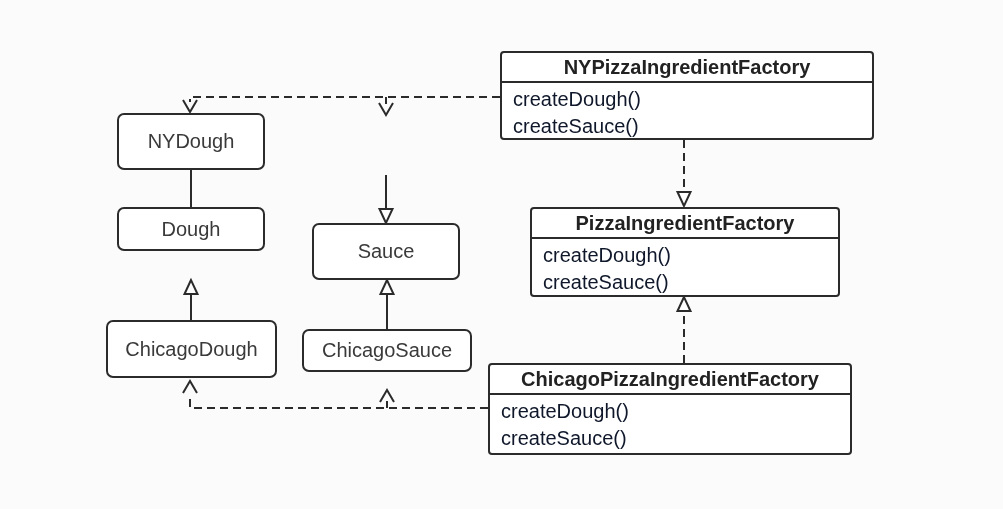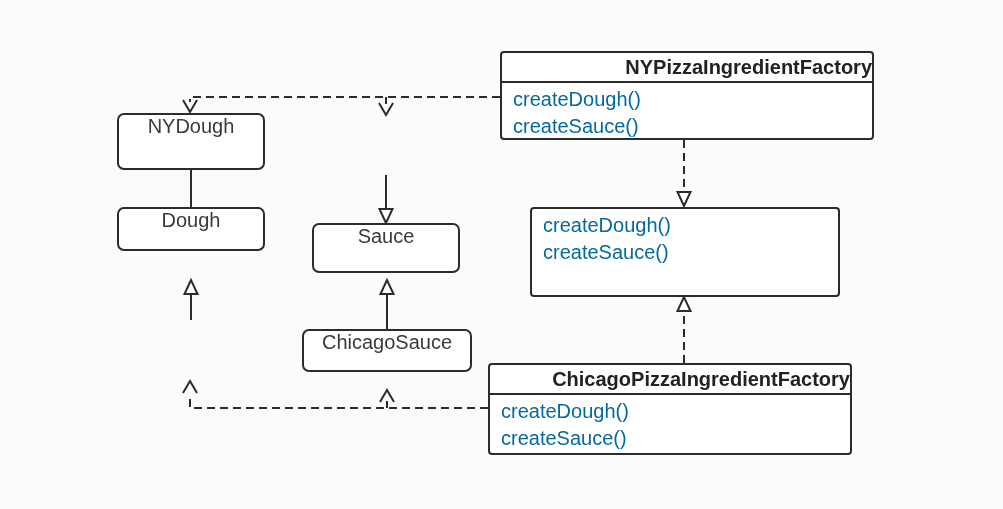--- a/index.html
+++ b/index.html
@@ -8,33 +8,33 @@
     font-family:"Liberation Sans", sans-serif;color:#333333;overflow:hidden;
   }
   #edges{position:absolute;left:0;top:0;width:1003px;height:509px;}
   .edge-solid{stroke:#2b2b2b;stroke-width:2;fill:none;}
   .edge-dashed{stroke:#2b2b2b;stroke-width:2;fill:none;stroke-dasharray:8 5;}
   .head-hollow{stroke:#2b2b2b;stroke-width:2;fill:#ffffff;}
   .head-open{stroke:#2b2b2b;stroke-width:2;fill:none;}
   .cls{
     position:absolute;box-sizing:border-box;background:#ffffff;
     border:2px solid #2b2b2b;border-radius:7px;
-    display:flex;justify-content:center;
+    display:flex;align-items:center;justify-content:center;
     font-size:20px;color:#3a3a3a;
   }
   .factory{
     position:absolute;box-sizing:border-box;background:#ffffff;
     border:2px solid #2b2b2b;border-radius:4px;
   }
   .factory-title{
-    box-sizing:border-box;height:30px;line-height:28px;text-align:right;
+    box-sizing:border-box;height:30px;line-height:28px;text-align:center;
     font-weight:bold;font-size:20px;color:#222222;
     border-bottom:2px solid #2b2b2b;
   }
-  .factory-methods{padding:3px 0 0 11px;font-size:20px;color:#0369a1;}
+  .factory-methods{padding:3px 0 0 11px;font-size:20px;color:#0f172a;}
   .factory-methods div{line-height:27px;}
 </style>
 </head>
 <body>
 
 <div id="canvas">
 
   <svg id="edges" viewBox="0 0 1003 509">
 
     <g>
@@ -84,38 +84,42 @@
 
   <div class="cls" style="left:117px;top:113px;width:148px;height:57px">
     <span>NYDough</span>
   </div>
 
 
   <div class="cls" style="left:117px;top:207px;width:148px;height:44px">
     <span>Dough</span>
   </div>
 
-  <div class="cls" style="left:312px;top:223px;width:148px;height:50px">
+  <div class="cls" style="left:312px;top:223px;width:148px;height:57px">
     <span>Sauce</span>
   </div>
 
+  <div class="cls" style="left:106px;top:320px;width:171px;height:58px">
+    <span>ChicagoDough</span>
+  </div>
 
   <div class="cls" style="left:302px;top:329px;width:170px;height:43px">
     <span>ChicagoSauce</span>
   </div>
 
   <div class="factory" style="left:500px;top:51px;width:374px;height:89px">
     <div class="factory-title">NYPizzaIngredientFactory</div>
     <div class="factory-methods">
       <div>createDough()</div>
       <div>createSauce()</div>
     </div>
   </div>
 
   <div class="factory" style="left:530px;top:207px;width:310px;height:90px">
+    <div class="factory-title">PizzaIngredientFactory</div>
     <div class="factory-methods">
       <div>createDough()</div>
       <div>createSauce()</div>
     </div>
   </div>
 
   <div class="factory" style="left:488px;top:363px;width:364px;height:92px">
     <div class="factory-title">ChicagoPizzaIngredientFactory</div>
     <div class="factory-methods">
       <div>createDough()</div>

